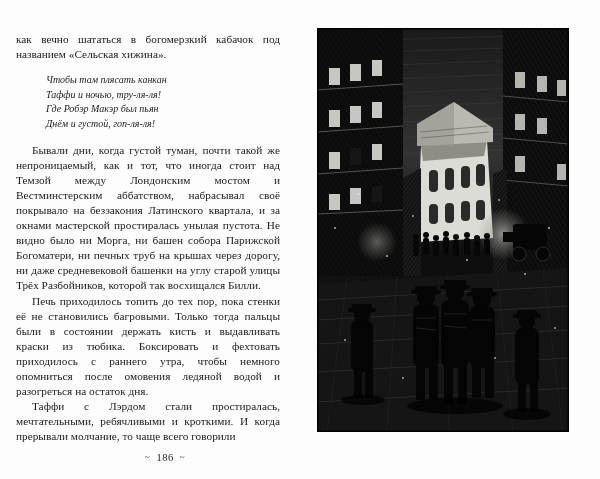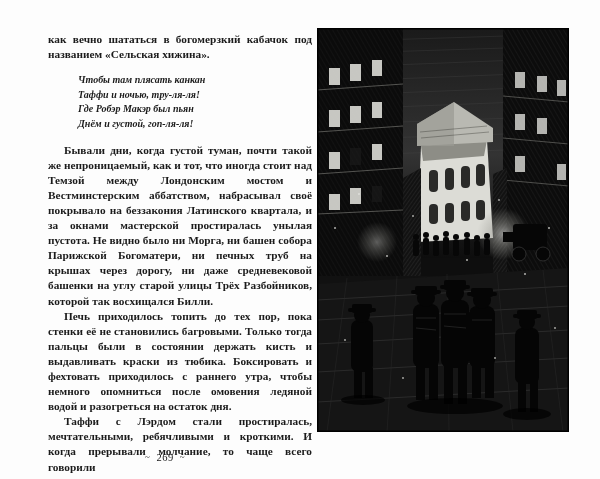--- a/index.html
+++ b/index.html
@@ -14,29 +14,28 @@
     overflow: hidden;
   }
   .page {
     position: relative;
     width: 600px;
     height: 479px;
     background: #fdfdfd;
   }
   .text-column {
     position: absolute;
-    left: 48px;
+    left: 16px;
     top: 32px;
     width: 264px;
     font-size: 11.3px;
     line-height: 15.1px;
     color: #1b1b1b;
     text-align: justify;
     text-justify: inter-word;
-    font-weight: bold;
   }
   .para {
     margin: 0;
     text-indent: 16px;
     hyphens: manual;
   }
   .para.cont {
     text-indent: 0;
   }
   .verse {
@@ -322,16 +321,16 @@
           <circle cx="86" cy="350" r="0.9"></circle>
         <circle cx="178" cy="330" r="0.9"></circle>
           <circle cx="238" cy="300" r="0.9"></circle>
       </g>
 
       <rect x="0" y="0" width="252" height="404" fill="none" stroke="#000000" stroke-width="3"></rect>
     </svg>
   </div>
 
   <div class="page-number">
-    <span class="pn-orn">~</span><span>269</span><span class="pn-orn">~</span>
+    <span class="pn-orn">~</span><span>186</span><span class="pn-orn">~</span>
   </div>
 
 </div>
 
 </body></html>

